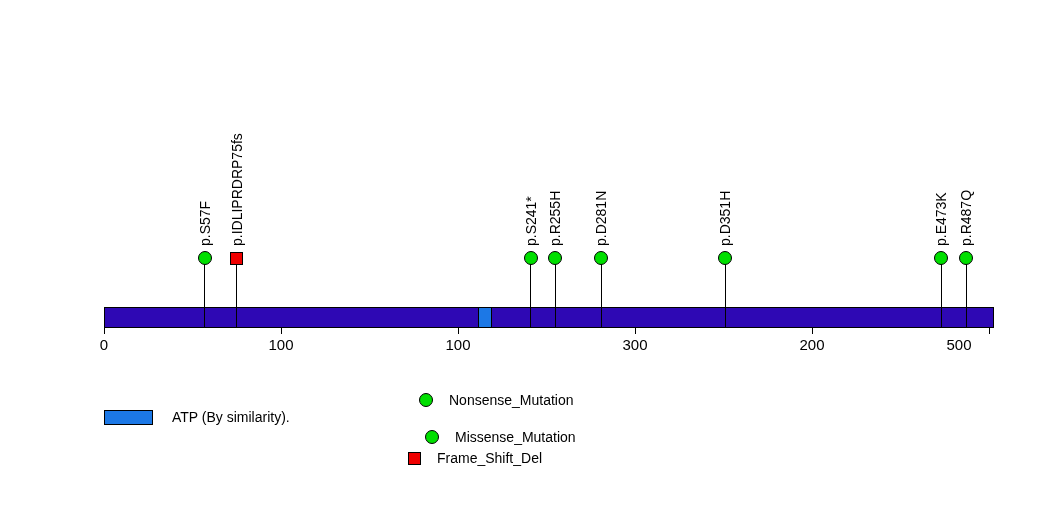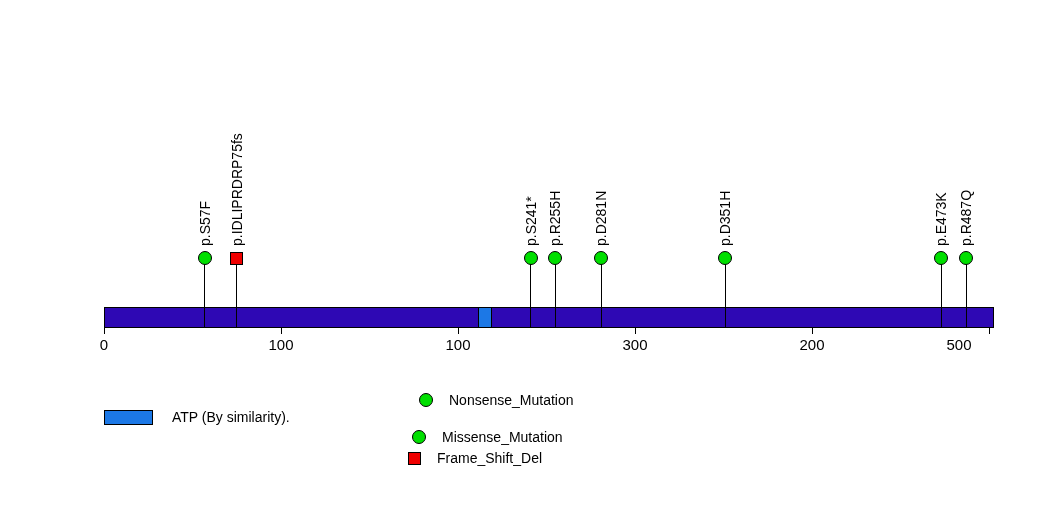--- a/index.html
+++ b/index.html
@@ -137,21 +137,21 @@
   <div class="legend-row" style="left:104px; top:389px;">
     <span class="dom-swatch" style="background: rgb(28, 120, 230);"></span>
     <span class="dom-label">ATP (By similarity).</span>
   </div>
 
   <div id="mutation-legend">
       <div class="legend-row" style="left: 419px; top: 372px;">
         <span class="mk circle" style="background: rgb(0, 223, 0);"></span>
         <span class="mut-legend-label">Nonsense_Mutation</span>
       </div>
-      <div class="legend-row" style="left: 412px; top: 409px; align-items: center;">
+      <div class="legend-row" style="left: 425px; top: 409px; align-items: center;">
         <span class="mk circle" style="background: rgb(0, 223, 0);"></span>
         <span class="mut-legend-label">Missense_Mutation</span>
       </div>
       <div class="legend-row" style="left: 408px; top: 430px;">
         <span class="mk square" style="background: rgb(239, 0, 0);"></span>
         <span class="mut-legend-label">Frame_Shift_Del</span>
       </div>
     </div>
 
 </div>

